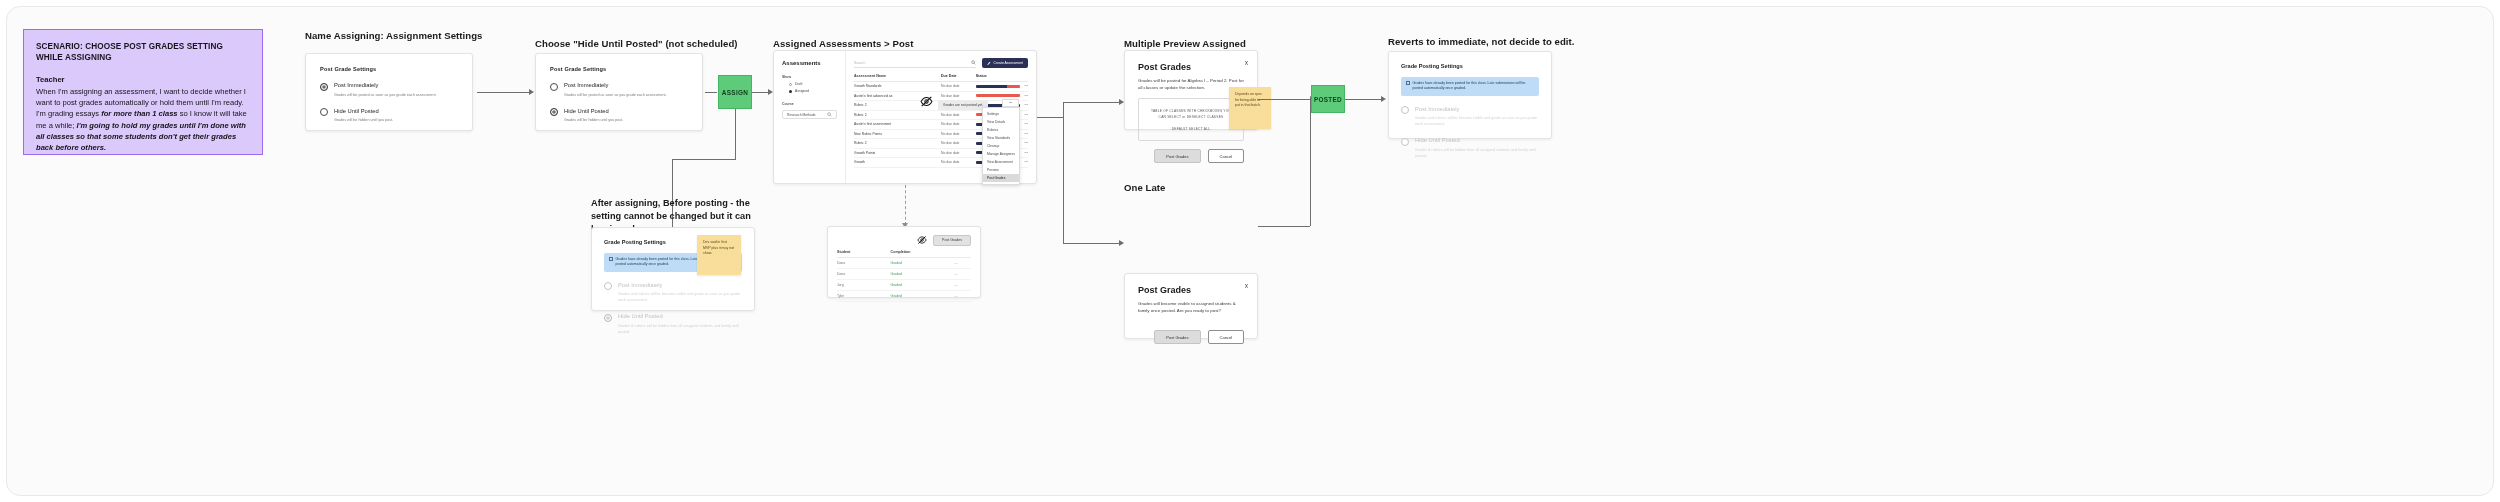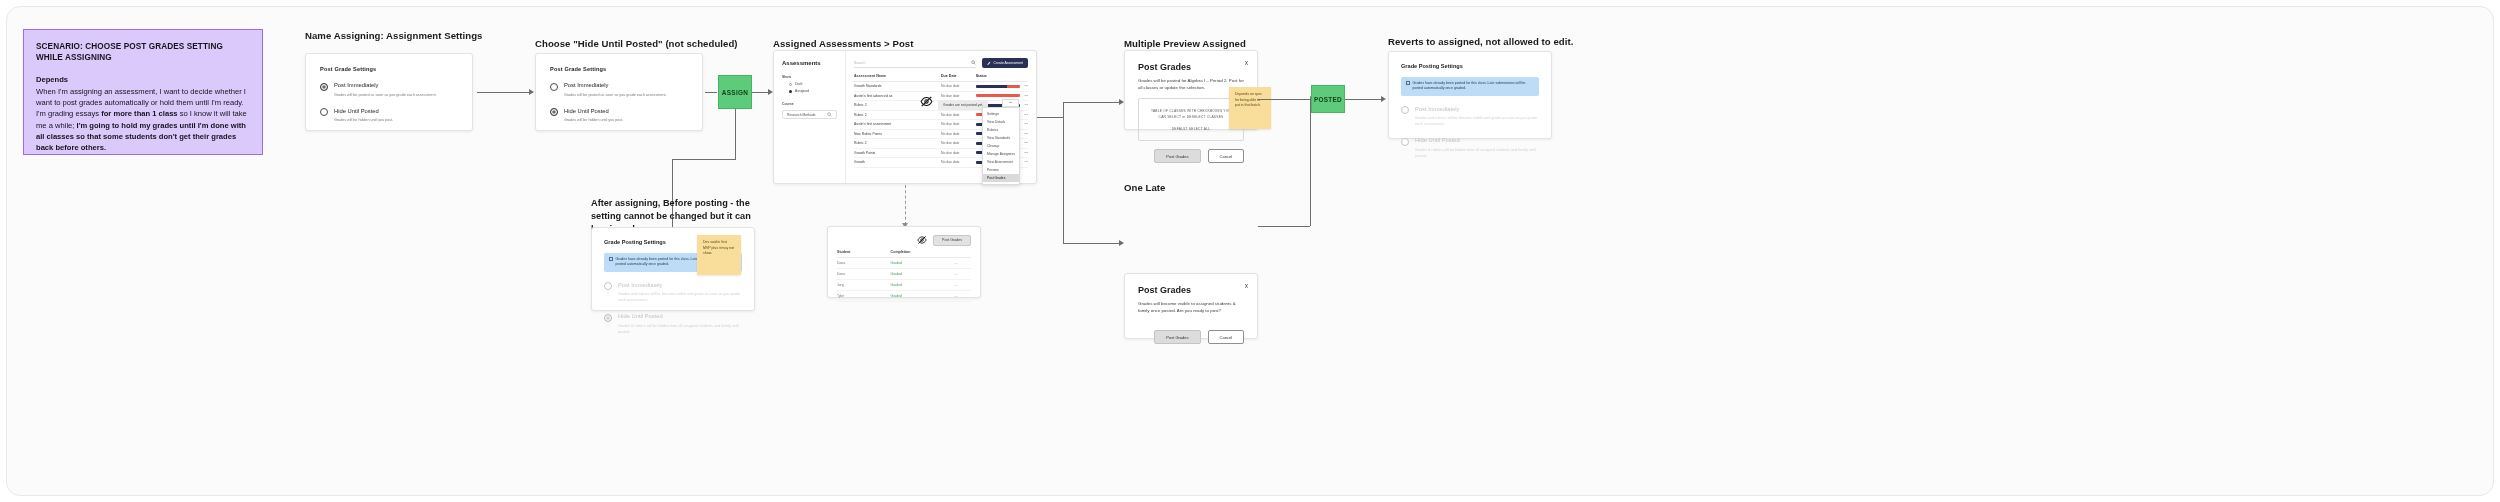--- a/index.html
+++ b/index.html
@@ -28,21 +28,21 @@
     font-size: 8.2px; font-weight: bold; color: #17141c;
     letter-spacing: .1px; line-height: 11px;
   }
   #scenario .sc-role {
     font-size: 7.6px; font-weight: bold; color: #17141c;
     margin-top: 11px; line-height: 11px;
   }
   #scenario .sc-body {
     font-size: 7.6px; color: #17141c; line-height: 11.2px; margin-top: 1px;
   }
-  #scenario .sc-body b { font-weight: bold; }
+  #scenario .sc-body b { font-weight: bold; font-style: italic; }
 
   
   .sec-title {
     font-size: 9.6px; font-weight: bold; color: #1b1b1b; letter-spacing: .05px;
     white-space: nowrap;
   }
   .note-title {
     font-size: 9.2px; font-weight: bold; color: #1b1b1b; line-height: 13px;
   }
 
@@ -193,21 +193,21 @@
     font-size: 4px; color: #2f2f2f; padding: 3.5px 11px;
   }
 </style>
 </head>
 <body>
 
 <div id="board">
 
   <div class="abs" id="scenario">
     <div class="sc-title">SCENARIO: CHOOSE POST GRADES SETTING WHILE ASSIGNING</div>
-    <div class="sc-role">Depends</div>
+    <div class="sc-role">Teacher</div>
     <div class="sc-body">
       <span>When I'm assigning an assessment, I want to decide whether I want to post grades automatically or hold them until I'm ready. I'm grading essays </span><b>for more than 1 class</b><span> so I know it will take me a while; </span><b>I'm going to hold my grades until I'm done with all classes so that some students don't get their grades back before others.</b>
     </div>
   </div>
 
   <div class="abs sec-title" style="left:298px; top:23px;">Name Assigning: Assignment Settings</div>
 
   <div class="abs card sh pgs" style="left:298px; top:46px; width:168px; height:78px;">
     <div class="pgs-h">Post Grade Settings</div>
     <div class="opt">
@@ -545,21 +545,21 @@
   <div class="abs ln h" style="left:1251px; top:92px; width:52px;"></div>
   <div class="abs ln h" style="left:1251px; top:219px; width:52px;"></div>
   <div class="abs ln v" style="left:1303px; top:92px; height:127px;"></div>
   <div class="abs arrow-r" style="left:1303px; top:89px;"></div>
 
   <div class="abs greenbtn" style="left:1304px; top:78px; width:34px; height:28px;">POSTED</div>
 
   <div class="abs ln h" style="left:1338px; top:92px; width:38px;"></div>
   <div class="abs arrow-r" style="left:1374px; top:89px;"></div>
 
-  <div class="abs sec-title" style="left:1381px; top:29px;">Reverts to assigned, not allowed to edit.</div>
+  <div class="abs sec-title" style="left:1381px; top:29px;">Reverts to immediate, not decide to edit.</div>
 
   <div class="abs card sh gps" style="left:1381px; top:44px; width:164px; height:88px;">
     <div class="gps-h">Grade Posting Settings</div>
     <div class="banner">
       <div class="i-sq"></div>
       <div>Grades have already been posted for this class. Late submissions will be posted automatically once graded.</div>
     </div>
     <div class="opt dim">
       <div class="radio"></div>
       <div class="opt-txt">

